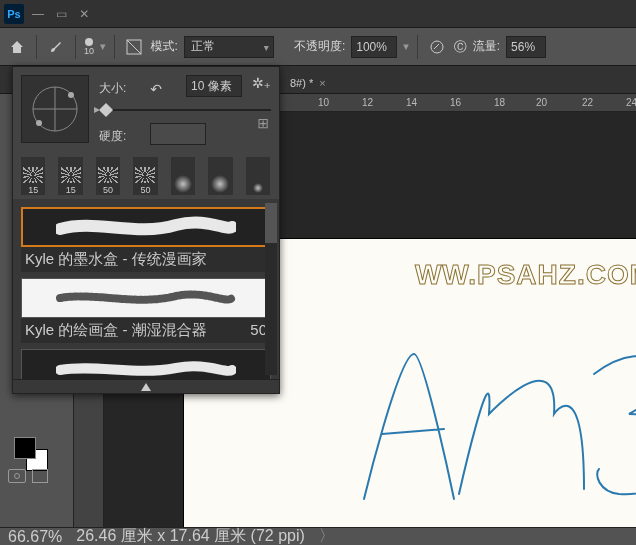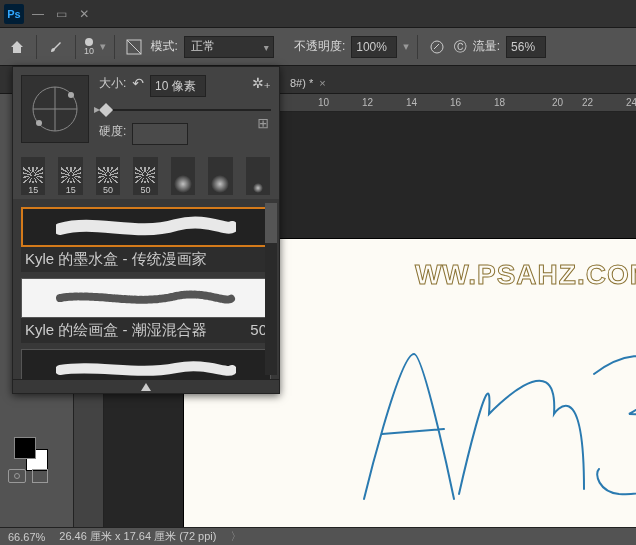--- a/index.html
+++ b/index.html
@@ -29,39 +29,39 @@
   .url-text { position: absolute; top: 20px; right: 30px; font-size: 28px; font-weight: bold; color: transparent; -webkit-text-stroke: 1px #8a7233; letter-spacing: 1px; }
   .script-text { position: absolute; top: 80px; left: 160px; width: 340px; height: 200px; }
   .toolbar-left { position: absolute; left: 0; top: 94px; width: 74px; bottom: 18px; background: #535353; z-index: 2; border-right: 1px solid #222; }
   .color-swatch { position: absolute; bottom: 90px; left: 14px; }
   .swatch-back { width: 22px; height: 22px; background: #fff; border: 1px solid #000; position: absolute; left: 12px; top: 12px; }
   .swatch-front { width: 22px; height: 22px; background: #000; border: 1px solid #888; position: absolute; }
   .brush-panel { position: absolute; left: 12px; top: 66px; width: 268px; background: #434343; border: 1px solid #222; box-shadow: 0 2px 8px rgba(0,0,0,0.6); z-index: 10; color: #ccc; }
   .panel-top { display: flex; padding: 8px; gap: 10px; }
   .brush-preview { width: 68px; height: 68px; background: #323232; border: 1px solid #222; position: relative; display: flex; align-items: center; justify-content: center; }
   .panel-controls { flex: 1; display: flex; flex-direction: column; gap: 8px; }
-  .ctrl-row { display: flex; align-items: flex-start; gap: 6px; font-size: 12px; }
+  .ctrl-row { display: flex; align-items: flex-end; gap: 24px; font-size: 12px; }
   .slider-track { flex: 1; height: 10px; position: relative; }
   .slider-track::before { content: ""; position: absolute; left: 0; right: 0; top: 4px; height: 2px; background: #222; }
   .slider-thumb { width: 10px; height: 10px; background: #ccc; position: absolute; top: 0; transform: rotate(45deg); }
   .panel-gear { position: absolute; right: 8px; top: 8px; color: #ccc; cursor: pointer; font-size: 14px; }
   .brush-thumbs { display: flex; padding: 4px 8px; gap: 12px; background: #434343; }
   .thumb { width: 30px; height: 38px; background: #323232; display: flex; flex-direction: column; align-items: center; justify-content: flex-end; font-size: 9px; color: #ccc; margin-right: 1px; cursor: pointer; position: relative; }
   .thumb .dot { width: 18px; height: 18px; border-radius: 50%; background: radial-gradient(circle, rgba(255,255,255,0.7) 0%, rgba(255,255,255,0) 70%); margin-bottom: 2px; }
   .thumb .splat { width: 20px; height: 16px; background: repeating-conic-gradient(#aaa 0 10deg, transparent 10deg 25deg); filter: blur(0.5px); margin-bottom: 2px; }
   .brush-list { padding: 8px; max-height: 180px; overflow: hidden; background: #383838; position: relative; }
   .brush-item { margin-bottom: 6px; position: relative; }
   .brush-item.selected .stroke-box { border: 2px solid #d47a1a; }
   .stroke-box { background: #222; height: 40px; display: flex; align-items: center; justify-content: center; border: 1px solid #555; }
   .brush-label { font-size: 15px; color: #ccc; padding: 3px 4px; background: #2d2d2d; display: flex; justify-content: space-between; }
   .panel-scroll { position: absolute; right: 2px; top: 4px; bottom: 4px; width: 12px; background: #2a2a2a; }
   .panel-scroll-thumb { background: #555; width: 100%; height: 40px; }
   .panel-bottom-scroll { height: 14px; background: #383838; border-top: 1px solid #222; position: relative; }
   .panel-bottom-scroll::after { content: ""; width: 10px; height: 8px; background: #ccc; position: absolute; left: 50%; top: 3px; transform: translateX(-50%); clip-path: polygon(50% 0, 0 100%, 100% 100%); }
-  .statusbar { position: absolute; left: 0; right: 0; bottom: 0; height: 18px; background: #535353; border-top: 1px solid #222; display: flex; align-items: center; padding: 0 8px; gap: 14px; font-size: 11px; color: #ccc; }
+  .statusbar { position: absolute; left: 0; right: 0; bottom: 0; height: 18px; background: #535353; border-top: 1px solid #222; display: flex; align-items: center; padding: 0 8px; gap: 14px; font-size: 16px; color: #ccc; }
   .small-ico { font-size: 11px; }
 </style>
 </head>
 <body>
 
 <div class="titlebar">
   <div class="ps-logo">Ps</div>
   <div class="win-controls">
     <span class="win-btn">—</span>
     <span class="win-btn">▭</span>
@@ -132,21 +132,21 @@
   </div>
 </div>
 
 <div class="ruler-h">
   <span style="left:170px">8</span>
   <span style="left:214px">10</span>
   <span style="left:258px">12</span>
   <span style="left:302px">14</span>
   <span style="left:346px">16</span>
   <span style="left:390px">18</span>
-  <span style="left:448px">20</span>
+  <span style="left:432px">20</span>
   <span style="left:478px">22</span>
   <span style="left:522px">24</span>
 
 </div>
 <div class="ruler-v"></div>
 
 <div class="canvas-area">
   <div class="canvas-paper">
     <div class="url-text">WW.PSAHZ.COM</div>
     <svg class="script-text" viewBox="0 0 340 200">

